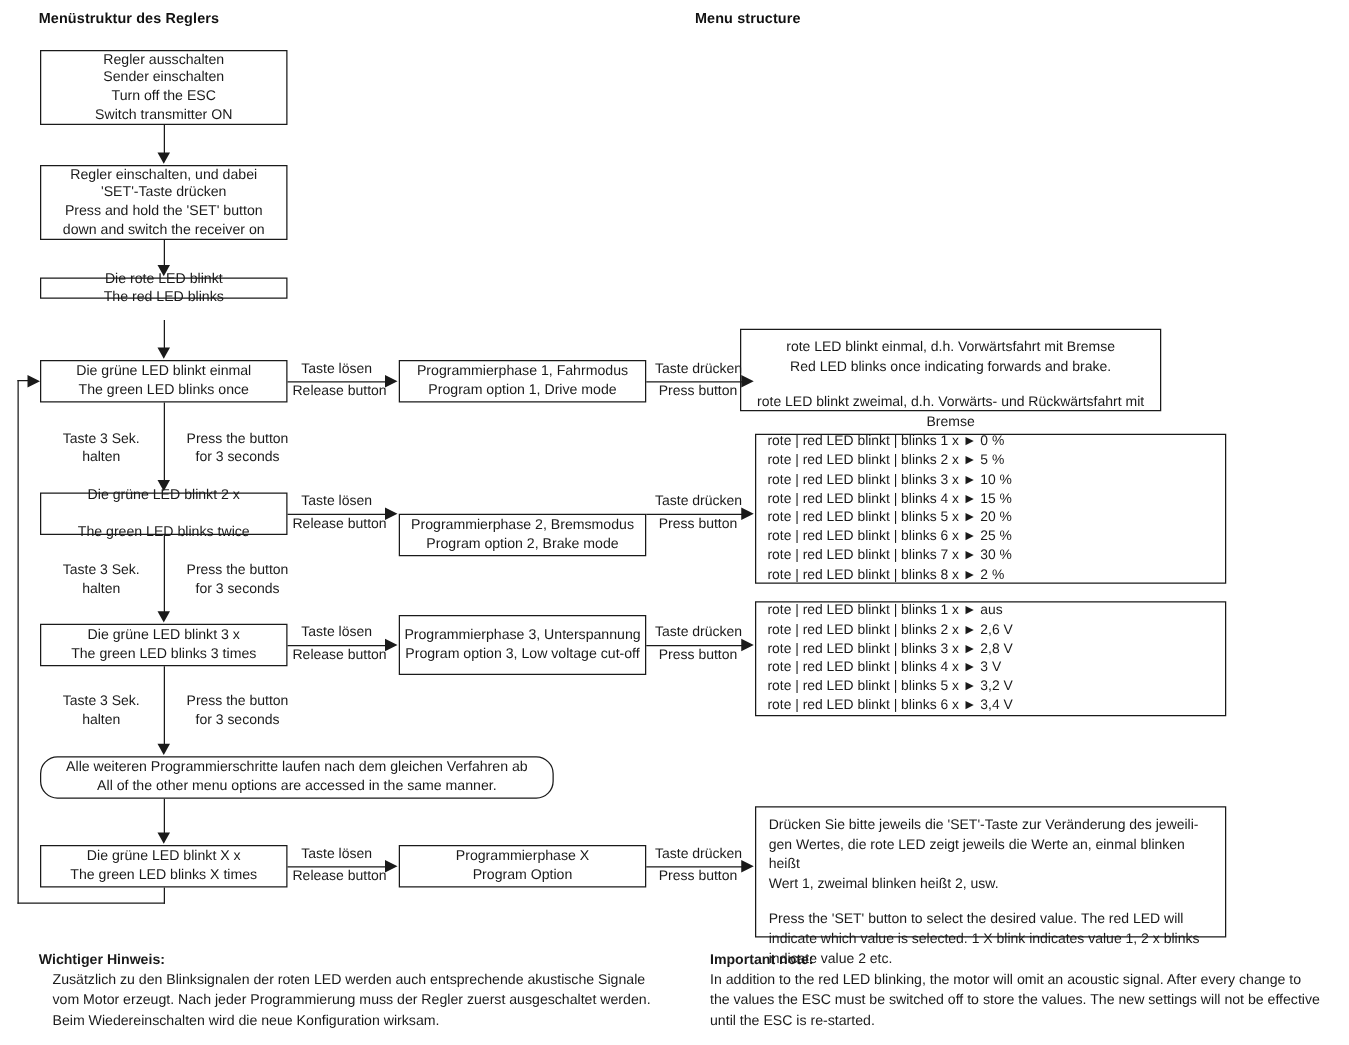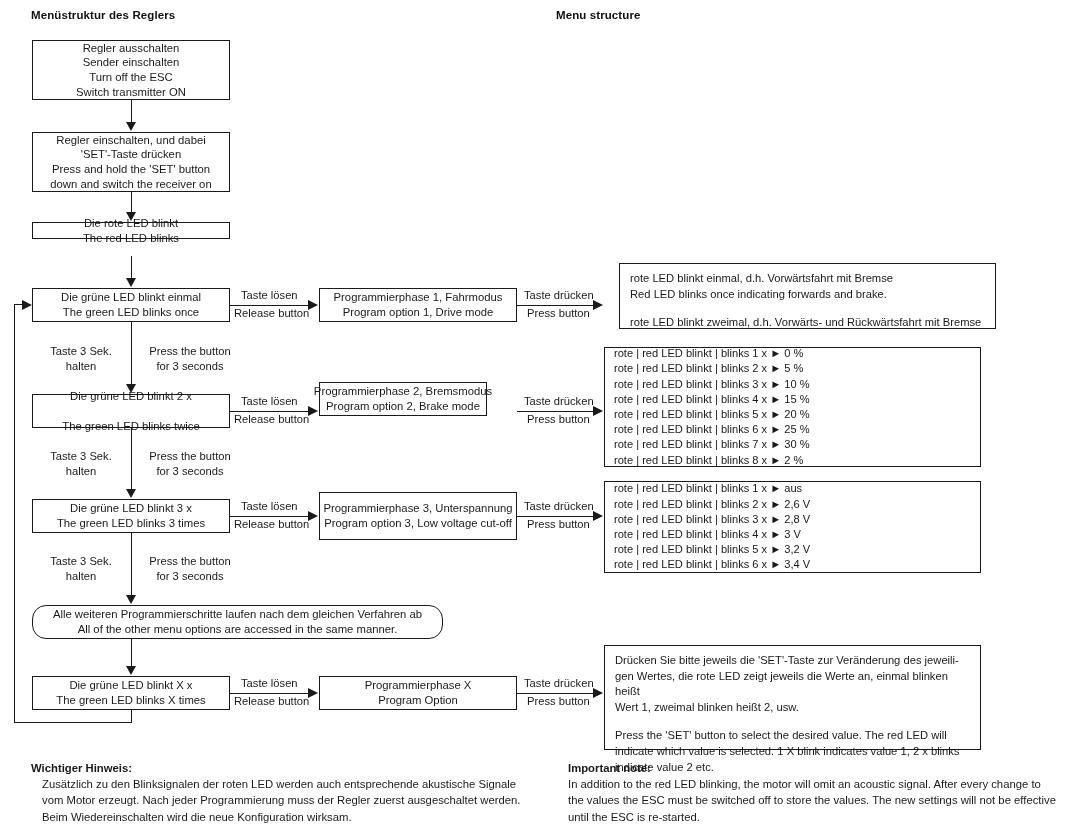--- a/index.html
+++ b/index.html
@@ -170,36 +170,36 @@
   <div class="box" style="left:32px; top:676px; width:198px; height:34px;">
     <span class="ln">Die grüne LED blinkt X x</span>
     <span class="ln">The green LED blinks X times</span>
   </div>
 
   <div class="box" style="left:319px; top:288px; width:198px; height:34px;">
     <span class="ln">Programmierphase 1, Fahrmodus</span>
     <span class="ln">Program option 1, Drive mode</span>
   </div>
 
-  <div class="box" style="left:319px; top:382px; width:168px; height:34px;">
+  <div class="box" style="left:319px; top:411px; width:198px; height:34px;">
     <span class="ln">Programmierphase 2, Bremsmodus</span>
     <span class="ln">Program option 2, Brake mode</span>
   </div>
 
   <div class="box" style="left:319px; top:492px; width:198px; height:48px;">
     <span class="ln">Programmierphase 3, Unterspannung</span>
     <span class="ln">Program option 3, Low voltage cut-off</span>
   </div>
 
   <div class="box" style="left:319px; top:676px; width:198px; height:34px;">
     <span class="ln">Programmierphase X</span>
     <span class="ln">Program Option</span>
   </div>
 
-  <div class="notebox" style="left:619px; top:263px; width:377px; height:66px;">
+  <div class="notebox" style="left:592px; top:263px; width:337px; height:66px;text-align:center;">
     <p>rote LED blinkt einmal, d.h. Vorwärtsfahrt mit Bremse</p>
     <p>Red LED blinks once indicating forwards and brake.</p>
     <div class="gap"></div>
     <p>rote LED blinkt zweimal, d.h. Vorwärts- und Rückwärtsfahrt mit Bremse</p>
   </div>
 
   <div class="listbox" style="left:604px; top:347px; width:377px; height:120px;">
     <span class="ln">rote | red LED blinkt | blinks 1 x ► 0 %</span>
     <span class="ln">rote | red LED blinkt | blinks 2 x ► 5 %</span>
     <span class="ln">rote | red LED blinkt | blinks 3 x ► 10 %</span>

